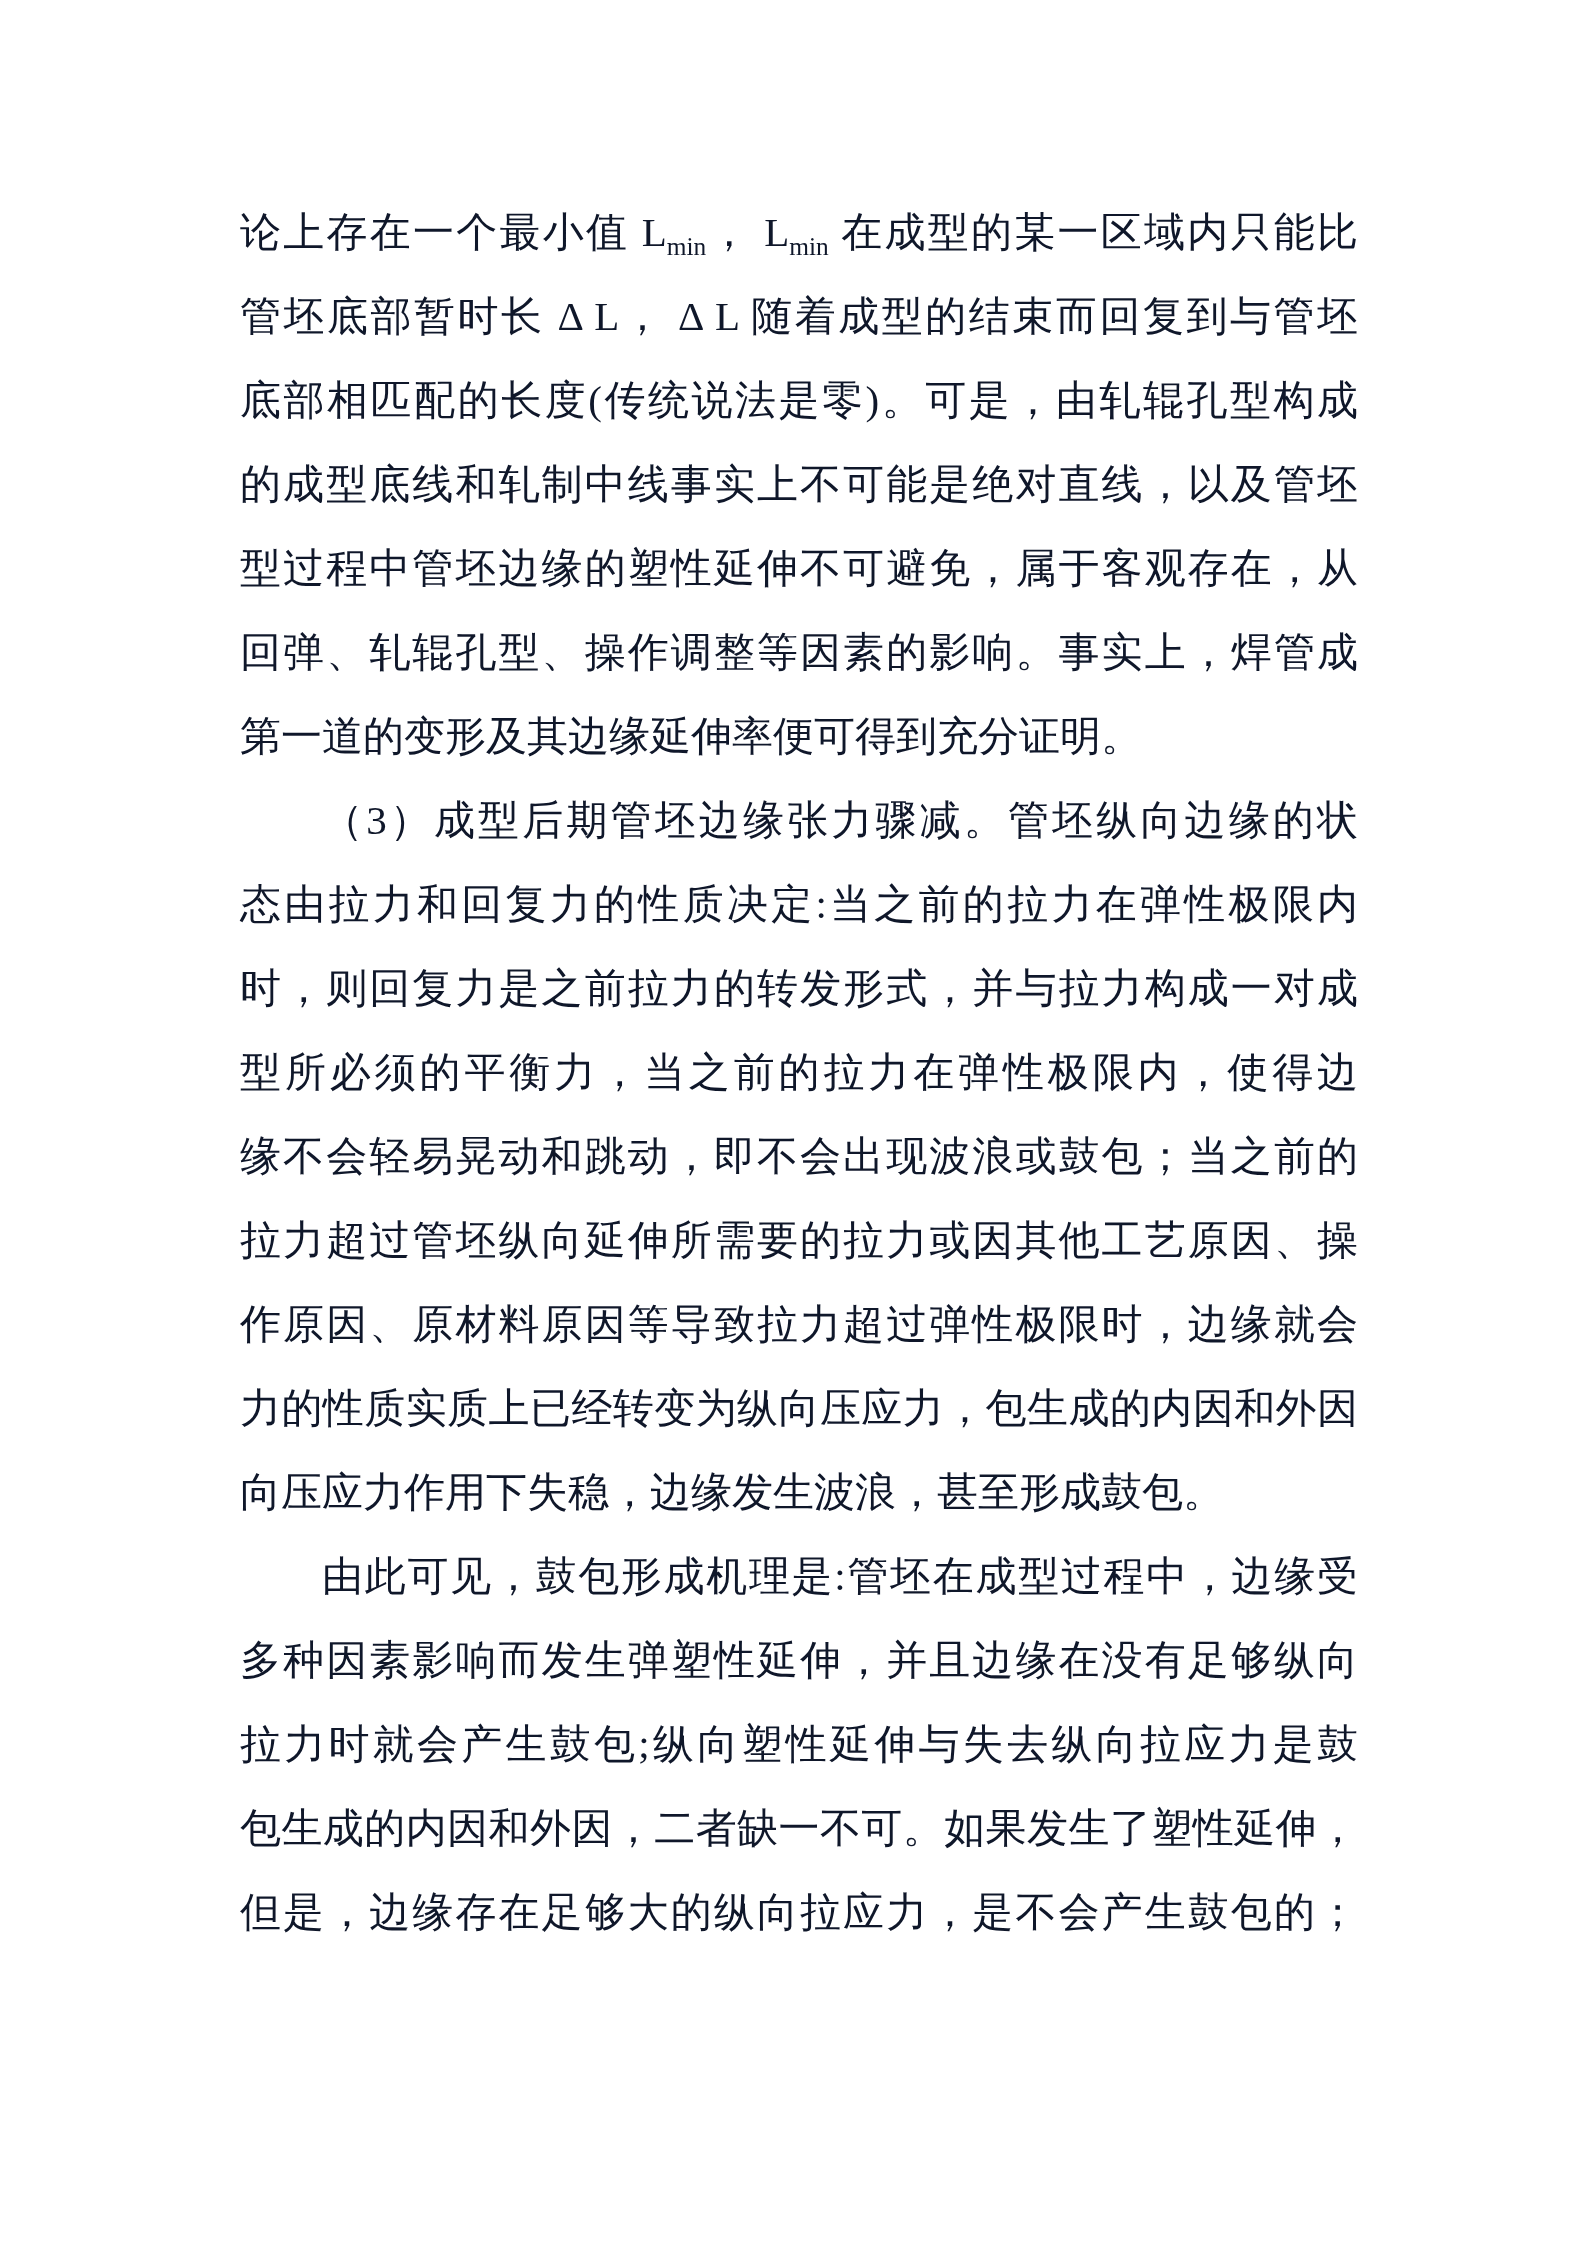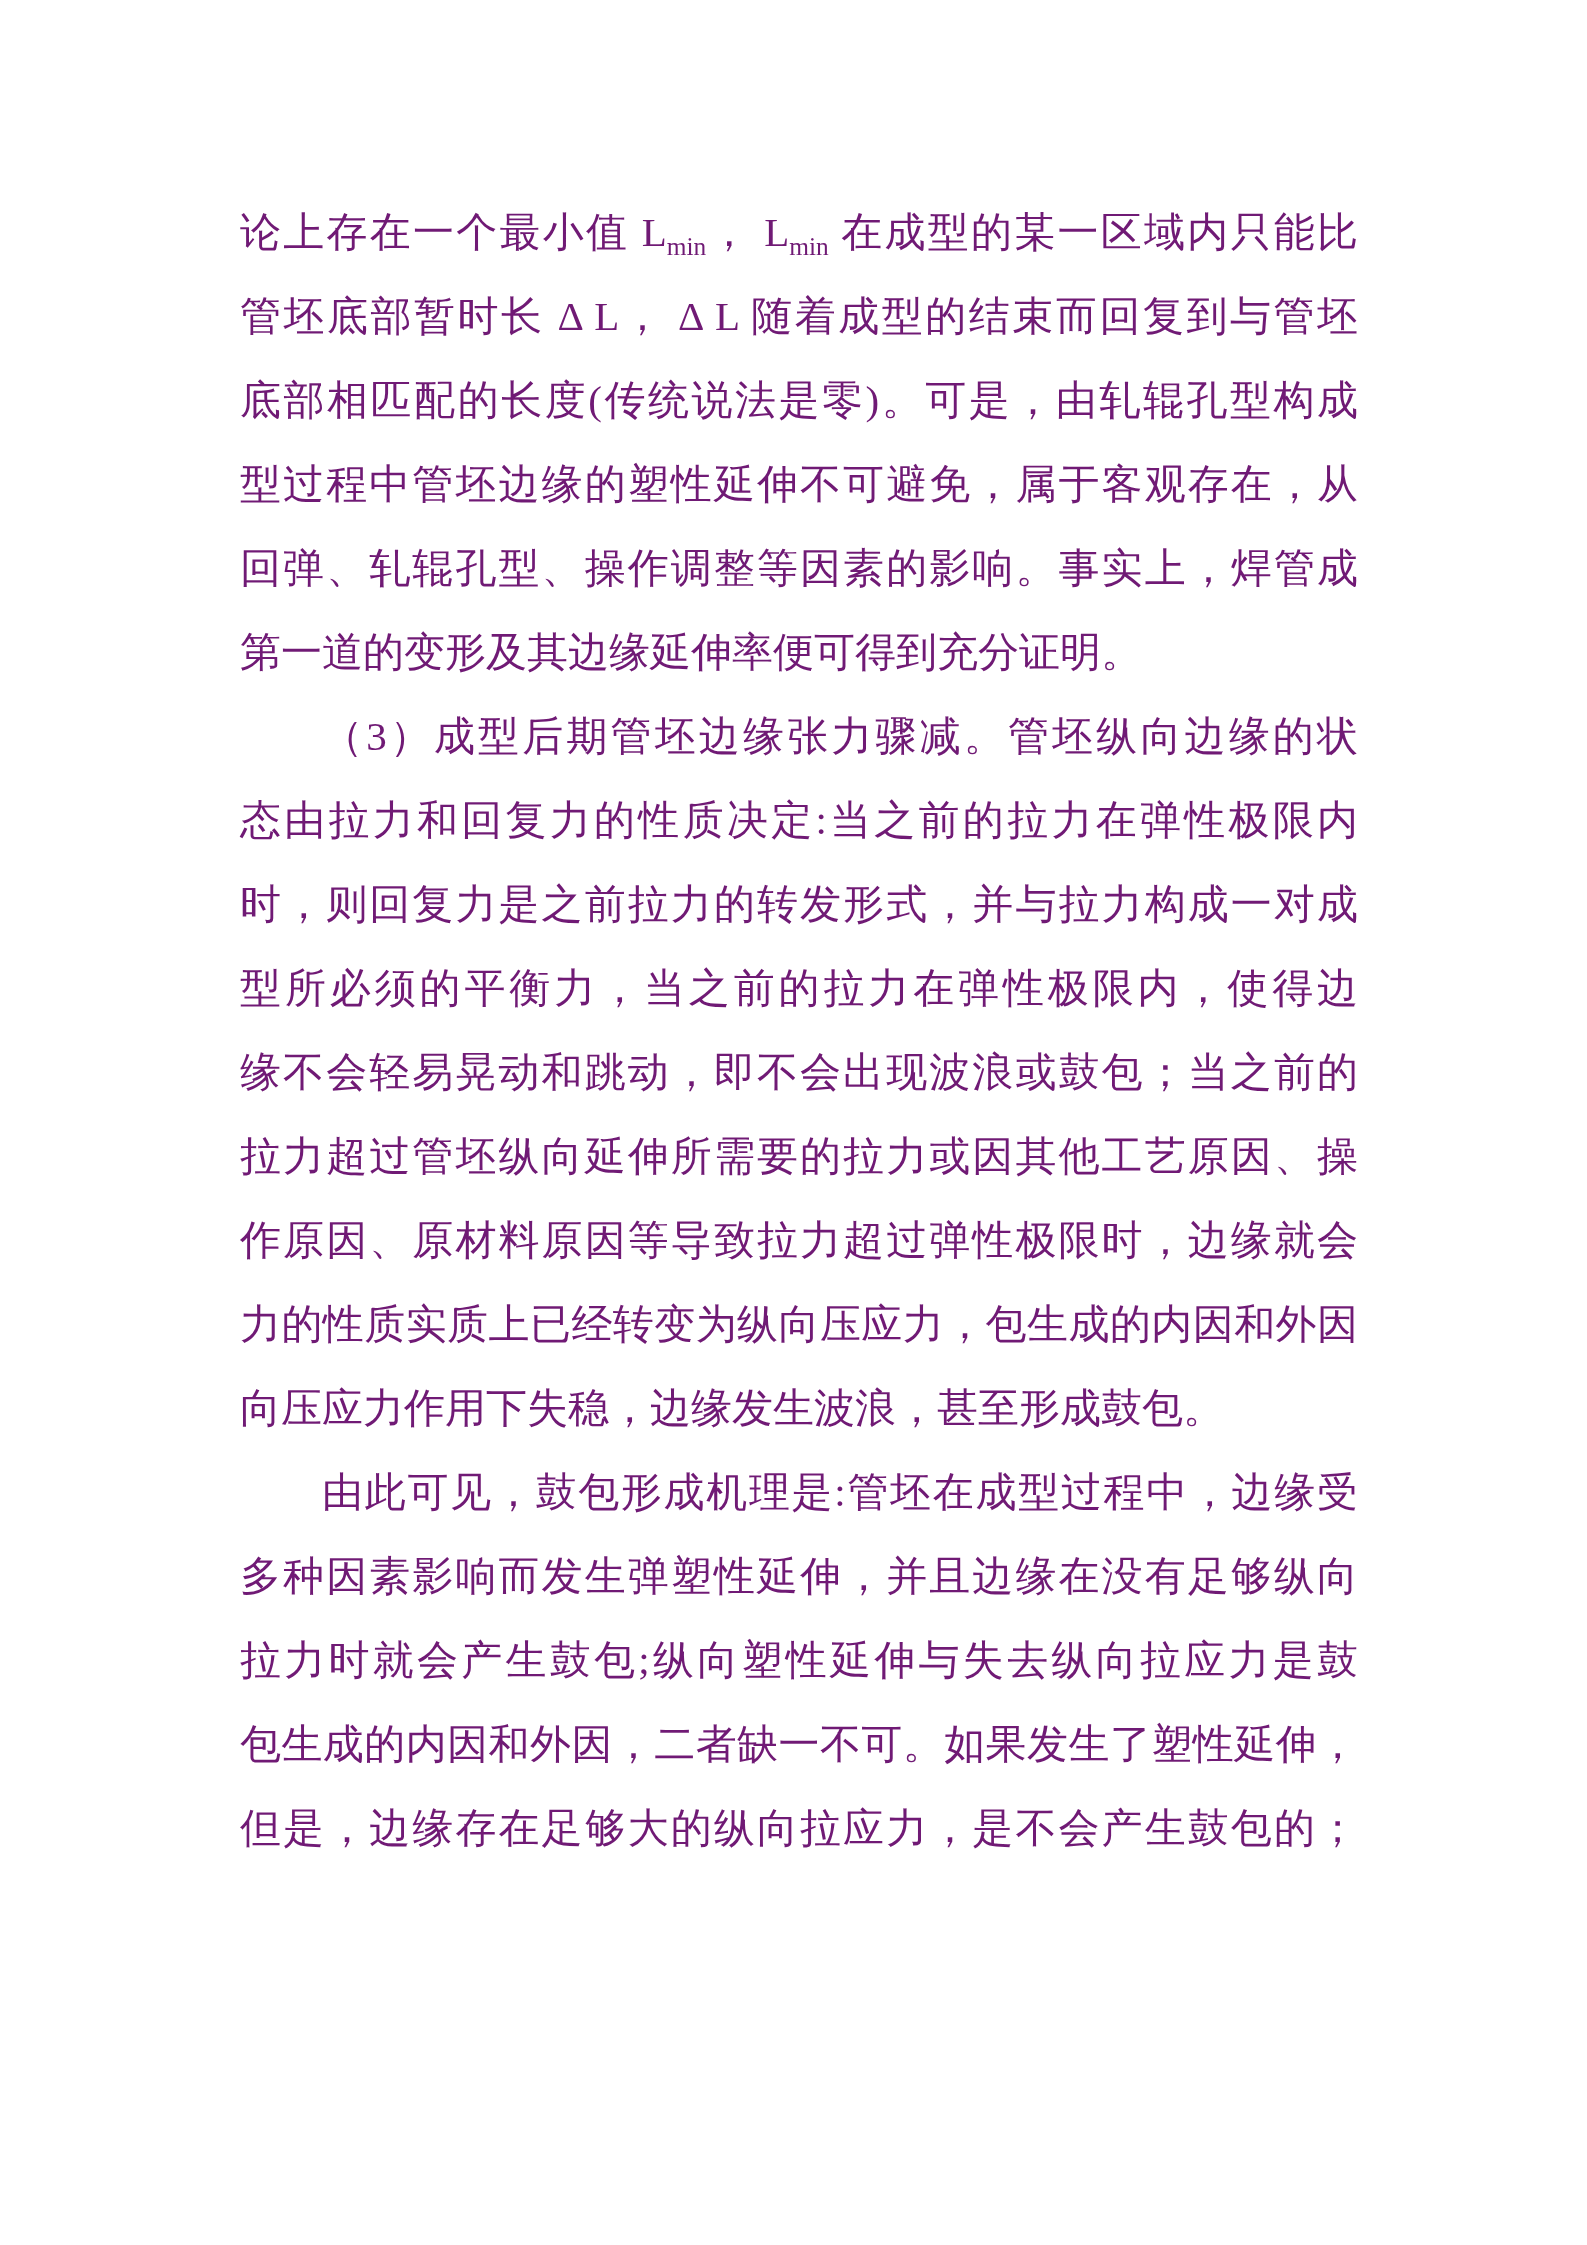--- a/index.html
+++ b/index.html
@@ -23,21 +23,21 @@
     width: 1118px;
   }
   .line {
     font-size: 41px;
     line-height: 84px;
     height: 84px;
     text-align: justify;
     text-align-last: justify;
     text-justify: inter-character;
     white-space: nowrap;
-    color: #701a75;
+    color: #0f172a;
   }
   
   .line.para-end {
     text-align-last: left;
   }
   
   .line.indent {
     text-indent: 2em;
   }
   .line sub {
@@ -50,20 +50,21 @@
 <body>
 
 <div class="page">
   <div class="content">
 
     <div class="line">
       <span>论上存在一个最小值 L</span><sub>min</sub><span>， L</span><sub>min</sub><span> 在成型的某一区域内只能比</span>
     </div>
     <div class="line">管坯底部暂时长 Δ L， Δ L 随着成型的结束而回复到与管坯</div>
     <div class="line">底部相匹配的长度(传统说法是零)。可是，由轧辊孔型构成</div>
+    <div class="line">的成型底线和轧制中线事实上不可能是绝对直线，以及管坯</div>
     <div class="line">型过程中管坯边缘的塑性延伸不可避免，属于客观存在，从</div>
     <div class="line">回弹、轧辊孔型、操作调整等因素的影响。事实上，焊管成</div>
     <div class="line para-end">第一道的变形及其边缘延伸率便可得到充分证明。</div>
 
     <div class="line indent">（3）成型后期管坯边缘张力骤减。管坯纵向边缘的状</div>
     <div class="line">态由拉力和回复力的性质决定:当之前的拉力在弹性极限内</div>
     <div class="line">时，则回复力是之前拉力的转发形式，并与拉力构成一对成</div>
     <div class="line">型所必须的平衡力，当之前的拉力在弹性极限内，使得边</div>
     <div class="line">缘不会轻易晃动和跳动，即不会出现波浪或鼓包；当之前的</div>
     <div class="line">拉力超过管坯纵向延伸所需要的拉力或因其他工艺原因、操</div>

